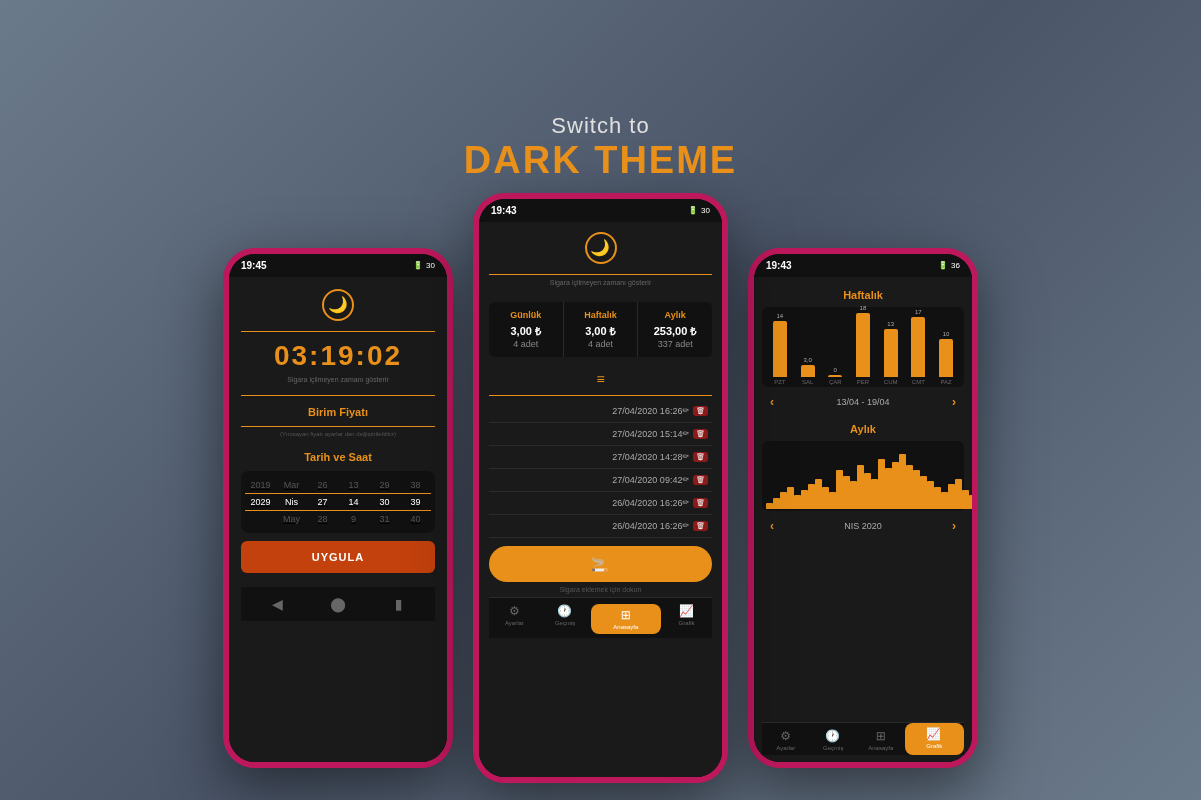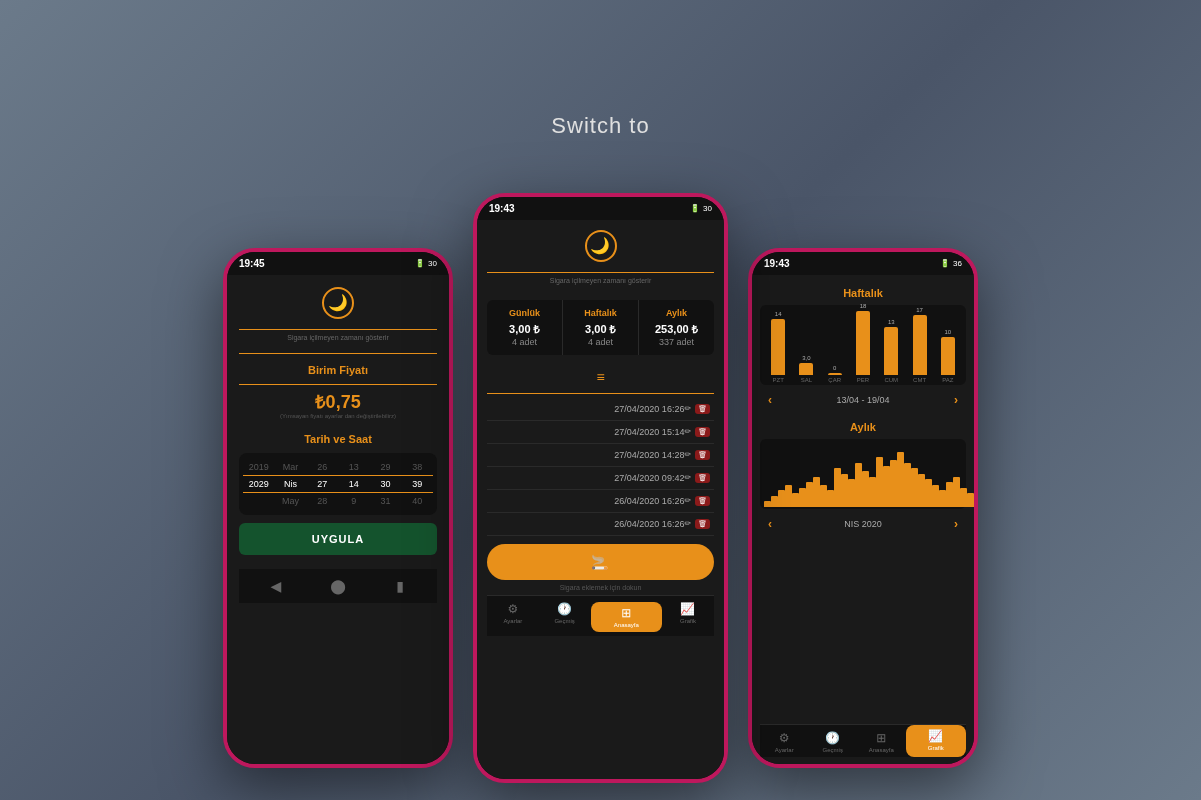--- a/index.html
+++ b/index.html
@@ -55,21 +55,21 @@
       gap: 20px;
       position: absolute;
       top: 120px;
       width: 100%;
     }
 
     
     .phone {
       background: #111;
       border-radius: 32px;
-      border: 4px solid #be185d;
+      border: 6px solid #be185d;
       overflow: hidden;
       position: relative;
       box-shadow: 0 20px 60px rgba(0,0,0,0.5);
     }
 
     .phone-left {
       width: 230px;
       height: 520px;
       margin-top: 40px;
     }
@@ -175,20 +175,21 @@
       text-align: center;
       margin-bottom: 8px;
     }
 
     
     .date-picker {
       background: #111;
       border-radius: 8px;
       padding: 6px 4px;
       margin: 4px 0 8px;
+      text-decoration: underline;
     }
 
     .date-row {
       display: flex;
       justify-content: space-around;
       padding: 3px 0;
       font-size: 9px;
       color: #555;
     }
 
@@ -197,21 +198,21 @@
       border-top: 1px solid #e8901a;
       border-bottom: 1px solid #e8901a;
     }
 
     .date-row .cell {
       width: 36px;
       text-align: center;
     }
 
     .btn-apply {
-      background: #14532d;
+      background: #c2410c;
       color: #fff;
       border: none;
       border-radius: 6px;
       padding: 10px;
       width: 100%;
       font-size: 11px;
       font-weight: 700;
       letter-spacing: 1px;
       margin-bottom: 6px;
       cursor: pointer;
@@ -486,42 +487,43 @@
     .btab-label { font-size: 6px; color: #666; margin-top: 2px; }
     .btab-label.active { color: #fff; }
   </style>
 </head>
 <body>
 
 <div class="container">
 
   <div class="header-text">
     <div class="switch-to">Switch to</div>
+    <div class="dark-theme-label">DARK THEME</div>
   </div>
 
   <div class="phones-row">
 
     <div class="phone phone-left">
       <div class="status-bar">
         <span class="status-time">19:45</span>
         <div class="status-icons">
           <span>🔋</span>
           <span>30</span>
         </div>
       </div>
       <div class="phone-content">
         <div class="moon-icon-wrap">
           <div class="moon-icon">🌙</div>
         </div>
         <div class="gold-divider"></div>
+        <div class="timer-display">03:19:02</div>
         <div class="timer-sub">Sigara içilmeyen zamanı gösterir</div>
         <div class="gold-divider"></div>
         <div class="section-label">Birim Fiyatı</div>
         <div class="gold-divider"></div>
-        <div class="price-value">₺0,75</div>
         <div class="price-note">(Yımsayan fiyatı ayarlar dan değiştirilebilirz)</div>
         <div class="section-label">Tarih ve Saat</div>
         <div class="date-picker">
           <div class="date-row">
             <span class="cell">2019</span>
             <span class="cell">Mar</span>
             <span class="cell">26</span>
             <span class="cell">13</span>
             <span class="cell">29</span>
             <span class="cell">38</span>

